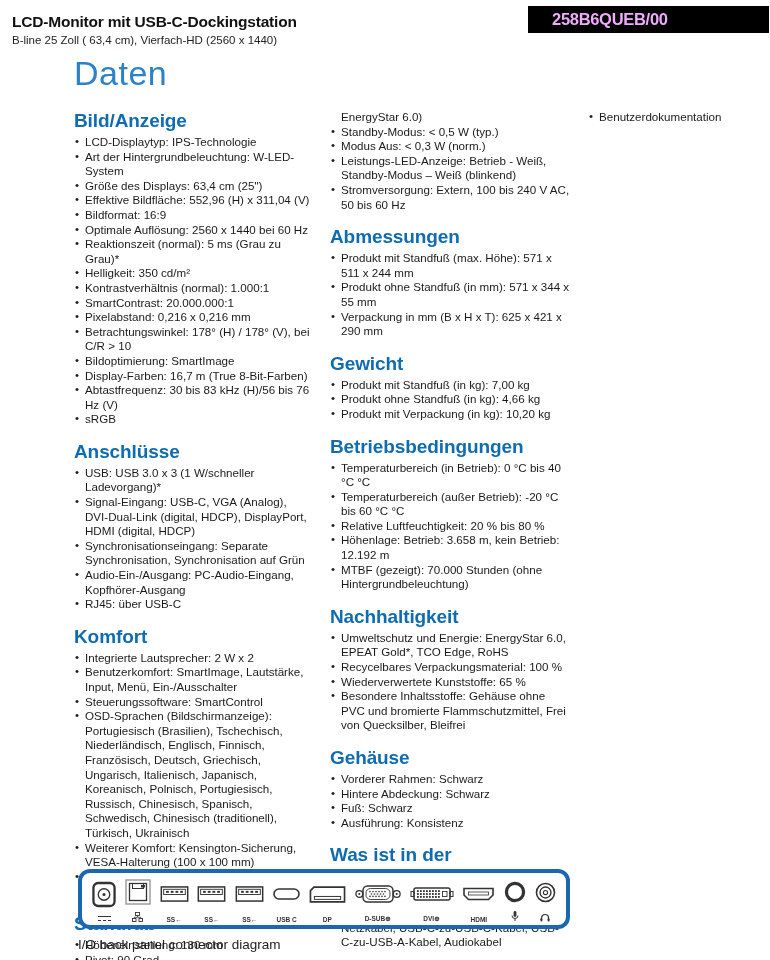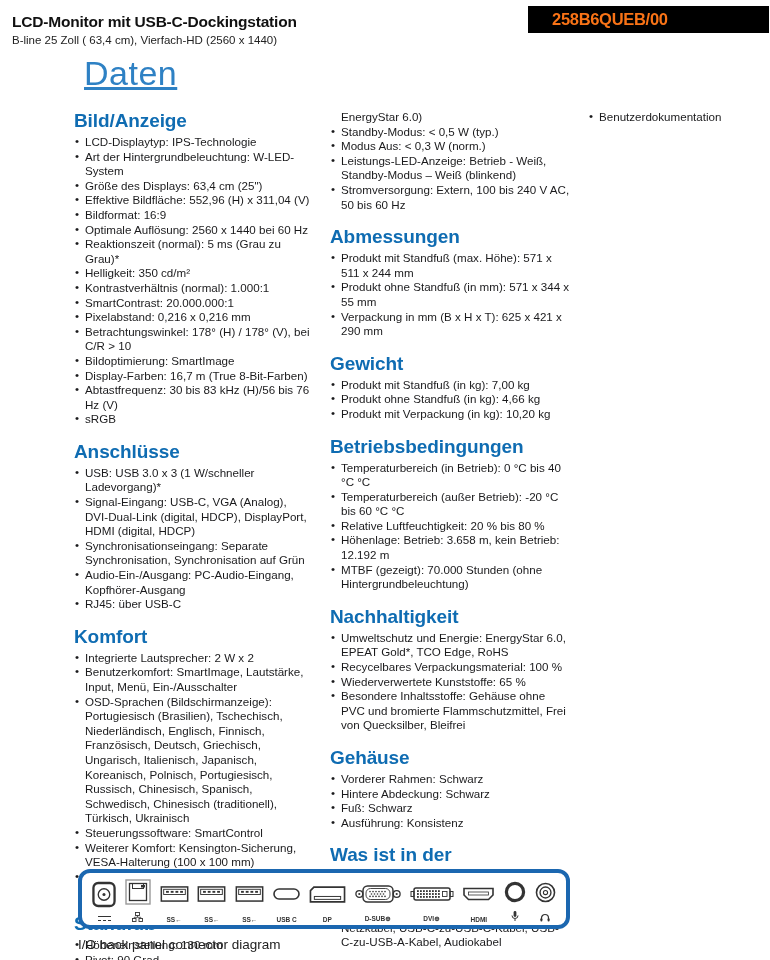--- a/index.html
+++ b/index.html
@@ -5,24 +5,24 @@
   * { margin:0; padding:0; box-sizing:border-box; }
   html,body { background:#fff; }
   body { font-family:"Liberation Sans", sans-serif; color:#1a1a1c; }
   .page { position:relative; width:770px; height:960px; background:#fff; overflow:hidden; }
 
   
   .hdr { position:absolute; top:13px; left:12px; width:500px; }
   .hdr h1 { font-size:15.5px; font-weight:700; color:#111; letter-spacing:-0.2px; }
   .hdr p  { font-size:11.5px; color:#222; margin-top:3px; }
   .code-box { position:absolute; top:6px; left:528px; right:1px; height:27px;
-              background:#000; color:#f97316; font-size:16.5px; font-weight:700;
+              background:#000; color:#f0abfc; font-size:16.5px; font-weight:700;
               line-height:27px; padding-left:24px; letter-spacing:-0.3px; }
-  .daten { position:absolute; top:54px; left:84px; font-size:34px; font-weight:400;
-           color:#2e81c4; letter-spacing:0.5px;text-decoration:underline; }
+  .daten { position:absolute; top:54px; left:74px; font-size:34px; font-weight:400;
+           color:#2e81c4; letter-spacing:0.5px; }
 
   
   .cols { position:absolute; top:110px; left:74px; width:690px;
           display:grid; grid-template-columns:256px 258px 176px; }
   .col { padding-right:18px; }
   section { margin-bottom:14px; }
   .sec-title { font-size:19px; font-weight:700; color:#0f6cb2; margin-bottom:3px; letter-spacing:-0.1px; }
   .bullets { list-style:none; }
   .bullets li { font-size:11.6px; line-height:1.26; padding-left:11px; position:relative; color:#1a1a1c; }
   .bullets li::before { content:"\2022"; position:absolute; left:1px; top:-1px; }
@@ -85,22 +85,22 @@
             <li>Synchronisationseingang: Separate Synchronisation, Synchronisation auf Grün</li>
             <li>Audio-Ein-/Ausgang: PC-Audio-Eingang, Kopfhörer-Ausgang</li>
             <li>RJ45: über USB-C</li>
           </ul>
         </section>
         <section>
           <h3 class="sec-title">Komfort</h3>
           <ul class="bullets">
             <li>Integrierte Lautsprecher: 2 W x 2</li>
             <li>Benutzerkomfort: SmartImage, Lautstärke, Input, Menü, Ein-/Ausschalter</li>
+            <li>Steuerungssoftware: SmartControl</li>
             <li>OSD-Sprachen (Bildschirmanzeige): Portugiesisch (Brasilien), Tschechisch, Niederländisch, Englisch, Finnisch, Französisch, Deutsch, Griechisch, Ungarisch, Italienisch, Japanisch, Koreanisch, Polnisch, Portugiesisch, Russisch, Chinesisch, Spanisch, Schwedisch, Chinesisch (traditionell), Türkisch, Ukrainisch</li>
-            <li>Steuerungssoftware: SmartControl</li>
             <li>Weiterer Komfort: Kensington-Sicherung, VESA-Halterung (100 x 100 mm)</li>
             <li>Plug &amp; Play-Kompatibilität: DDC/CI, Mac OS X, sRGB, Windows 10/8.1/8/7</li>
           </ul>
         </section>
         <section>
           <h3 class="sec-title">Standfuß</h3>
           <ul class="bullets">
             <li>Höheneinstellung: 130 mm</li>
             <li>Pivot: 90 Grad</li>
             <li>Drehteller: - 65/65 Grad</li>

